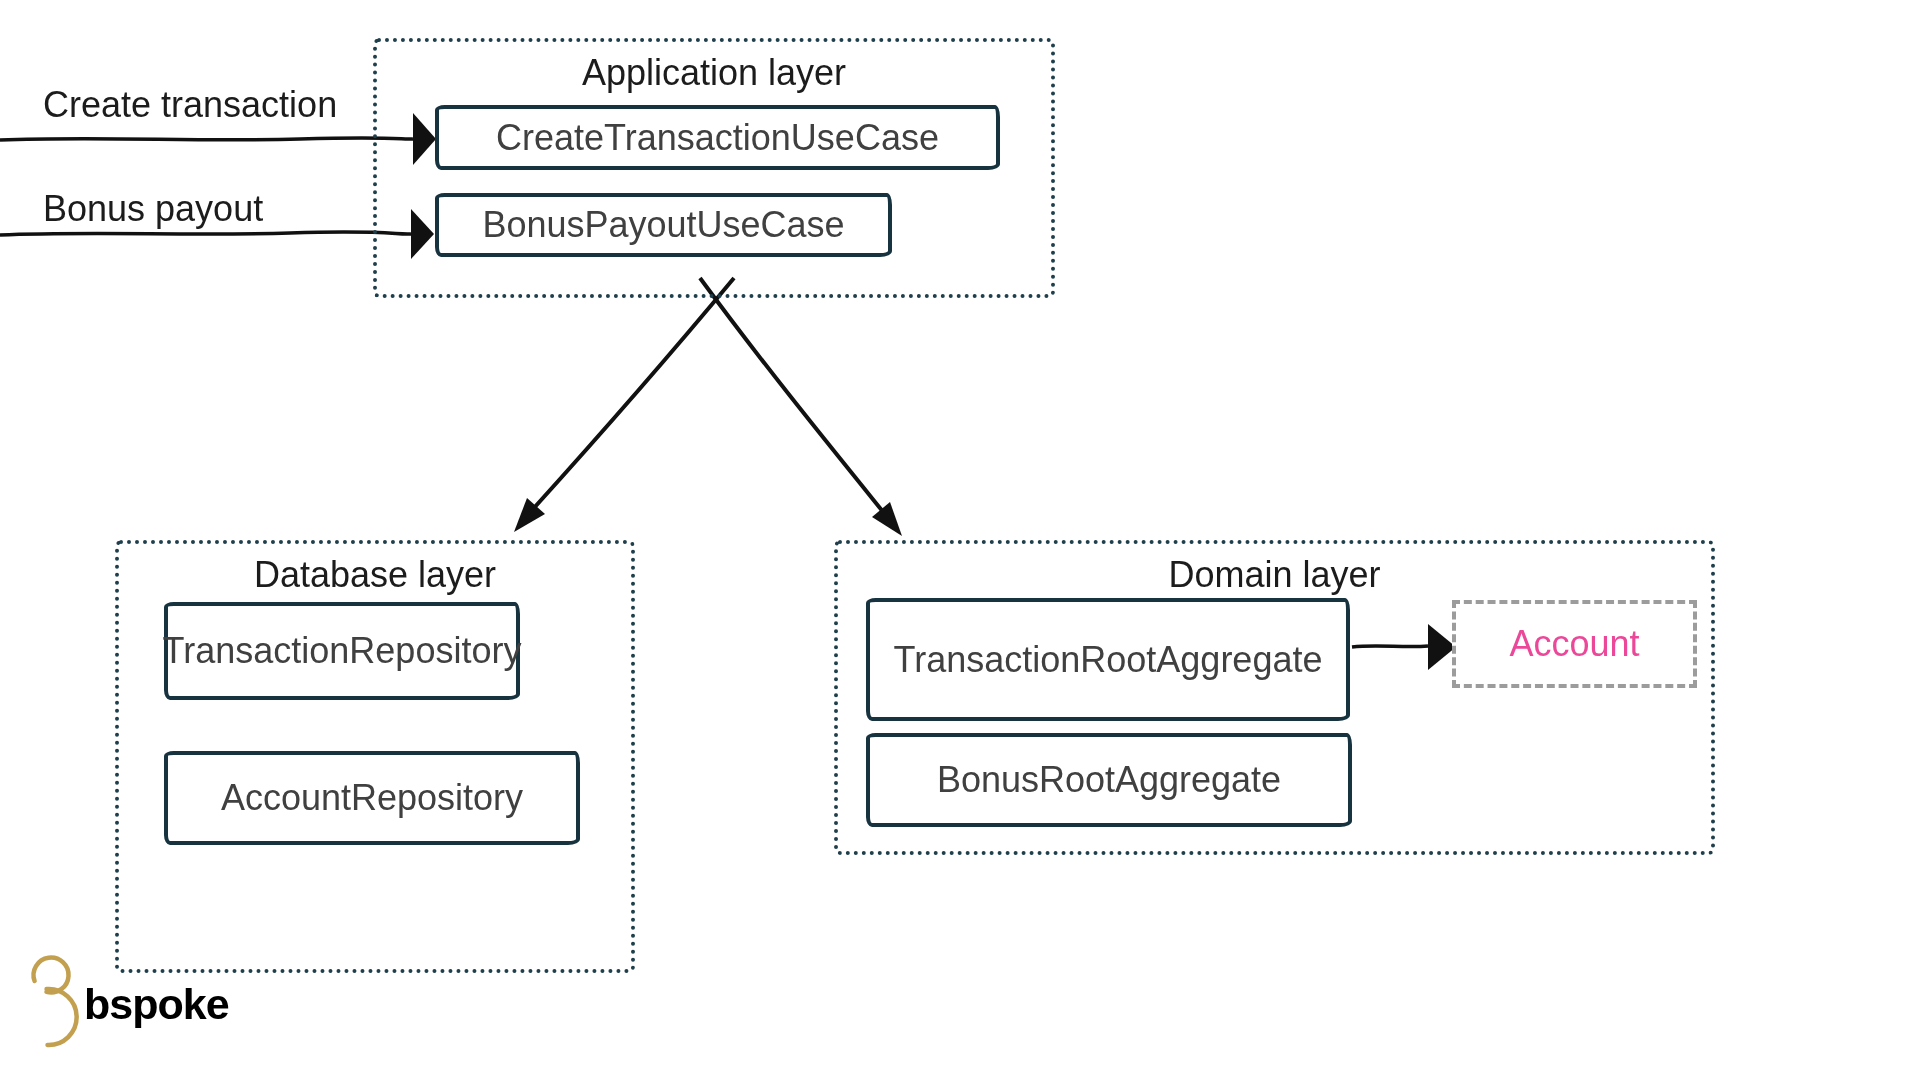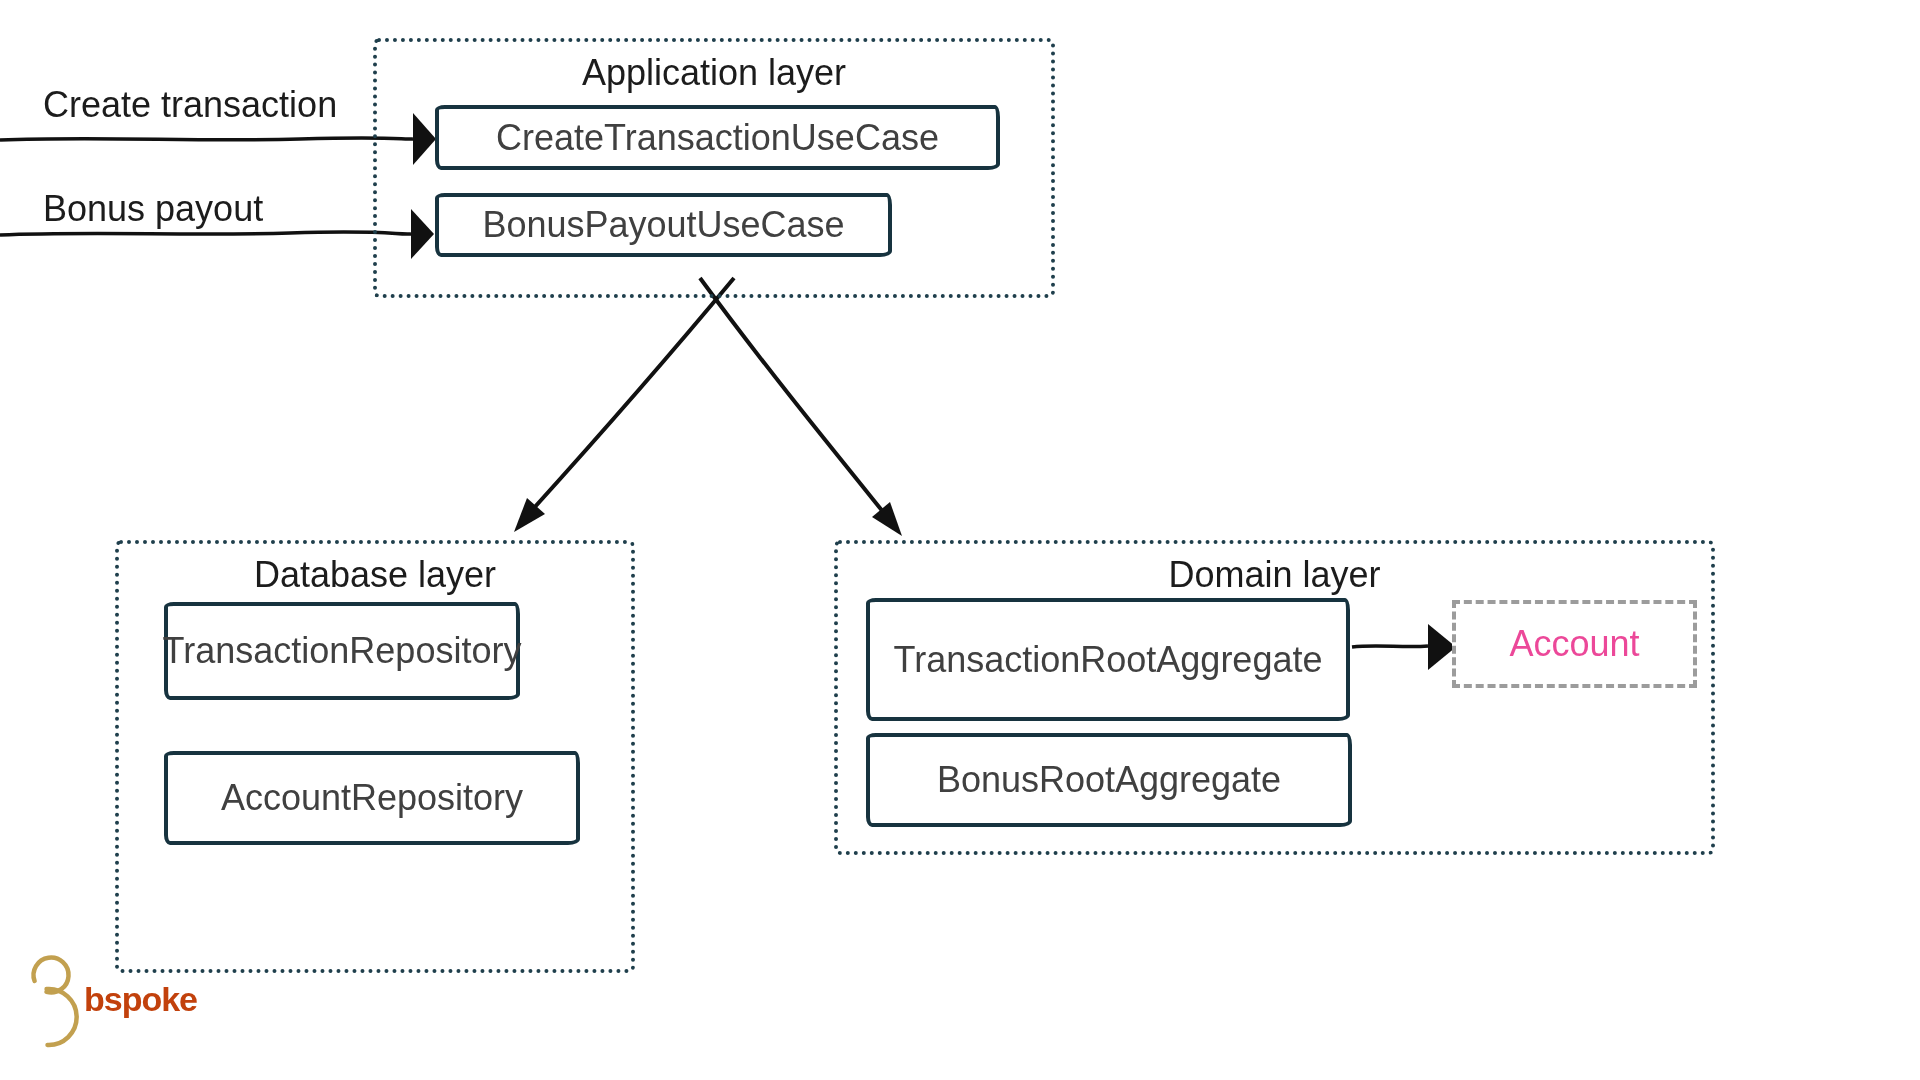--- a/index.html
+++ b/index.html
@@ -50,22 +50,22 @@
   }
   .input-label {
     position: absolute;
     font-size: 36px;
     color: #1c1c1c;
     white-space: nowrap;
   }
   #logo { position: absolute; left: 20px; top: 948px; width: 260px; height: 110px; }
   #logo-text {
     position: absolute; left: 64px; top: 32px;
-    font-size: 34px; font-weight: 600; letter-spacing: -1px;
-    color: #c2410c; white-space: nowrap;
+    font-size: 43px; font-weight: 600; letter-spacing: -1px;
+    color: #000000; white-space: nowrap;
   }
 </style>
 </head>
 <body>
 
 <div id="canvas">
 
   <svg class="overlay" viewBox="0 0 1920 1080">
     <g stroke="#111111" stroke-width="3.5" fill="none">
       <path d="M 0 140 C 100 136, 200 142, 300 139 S 400 140, 413 139"></path>

